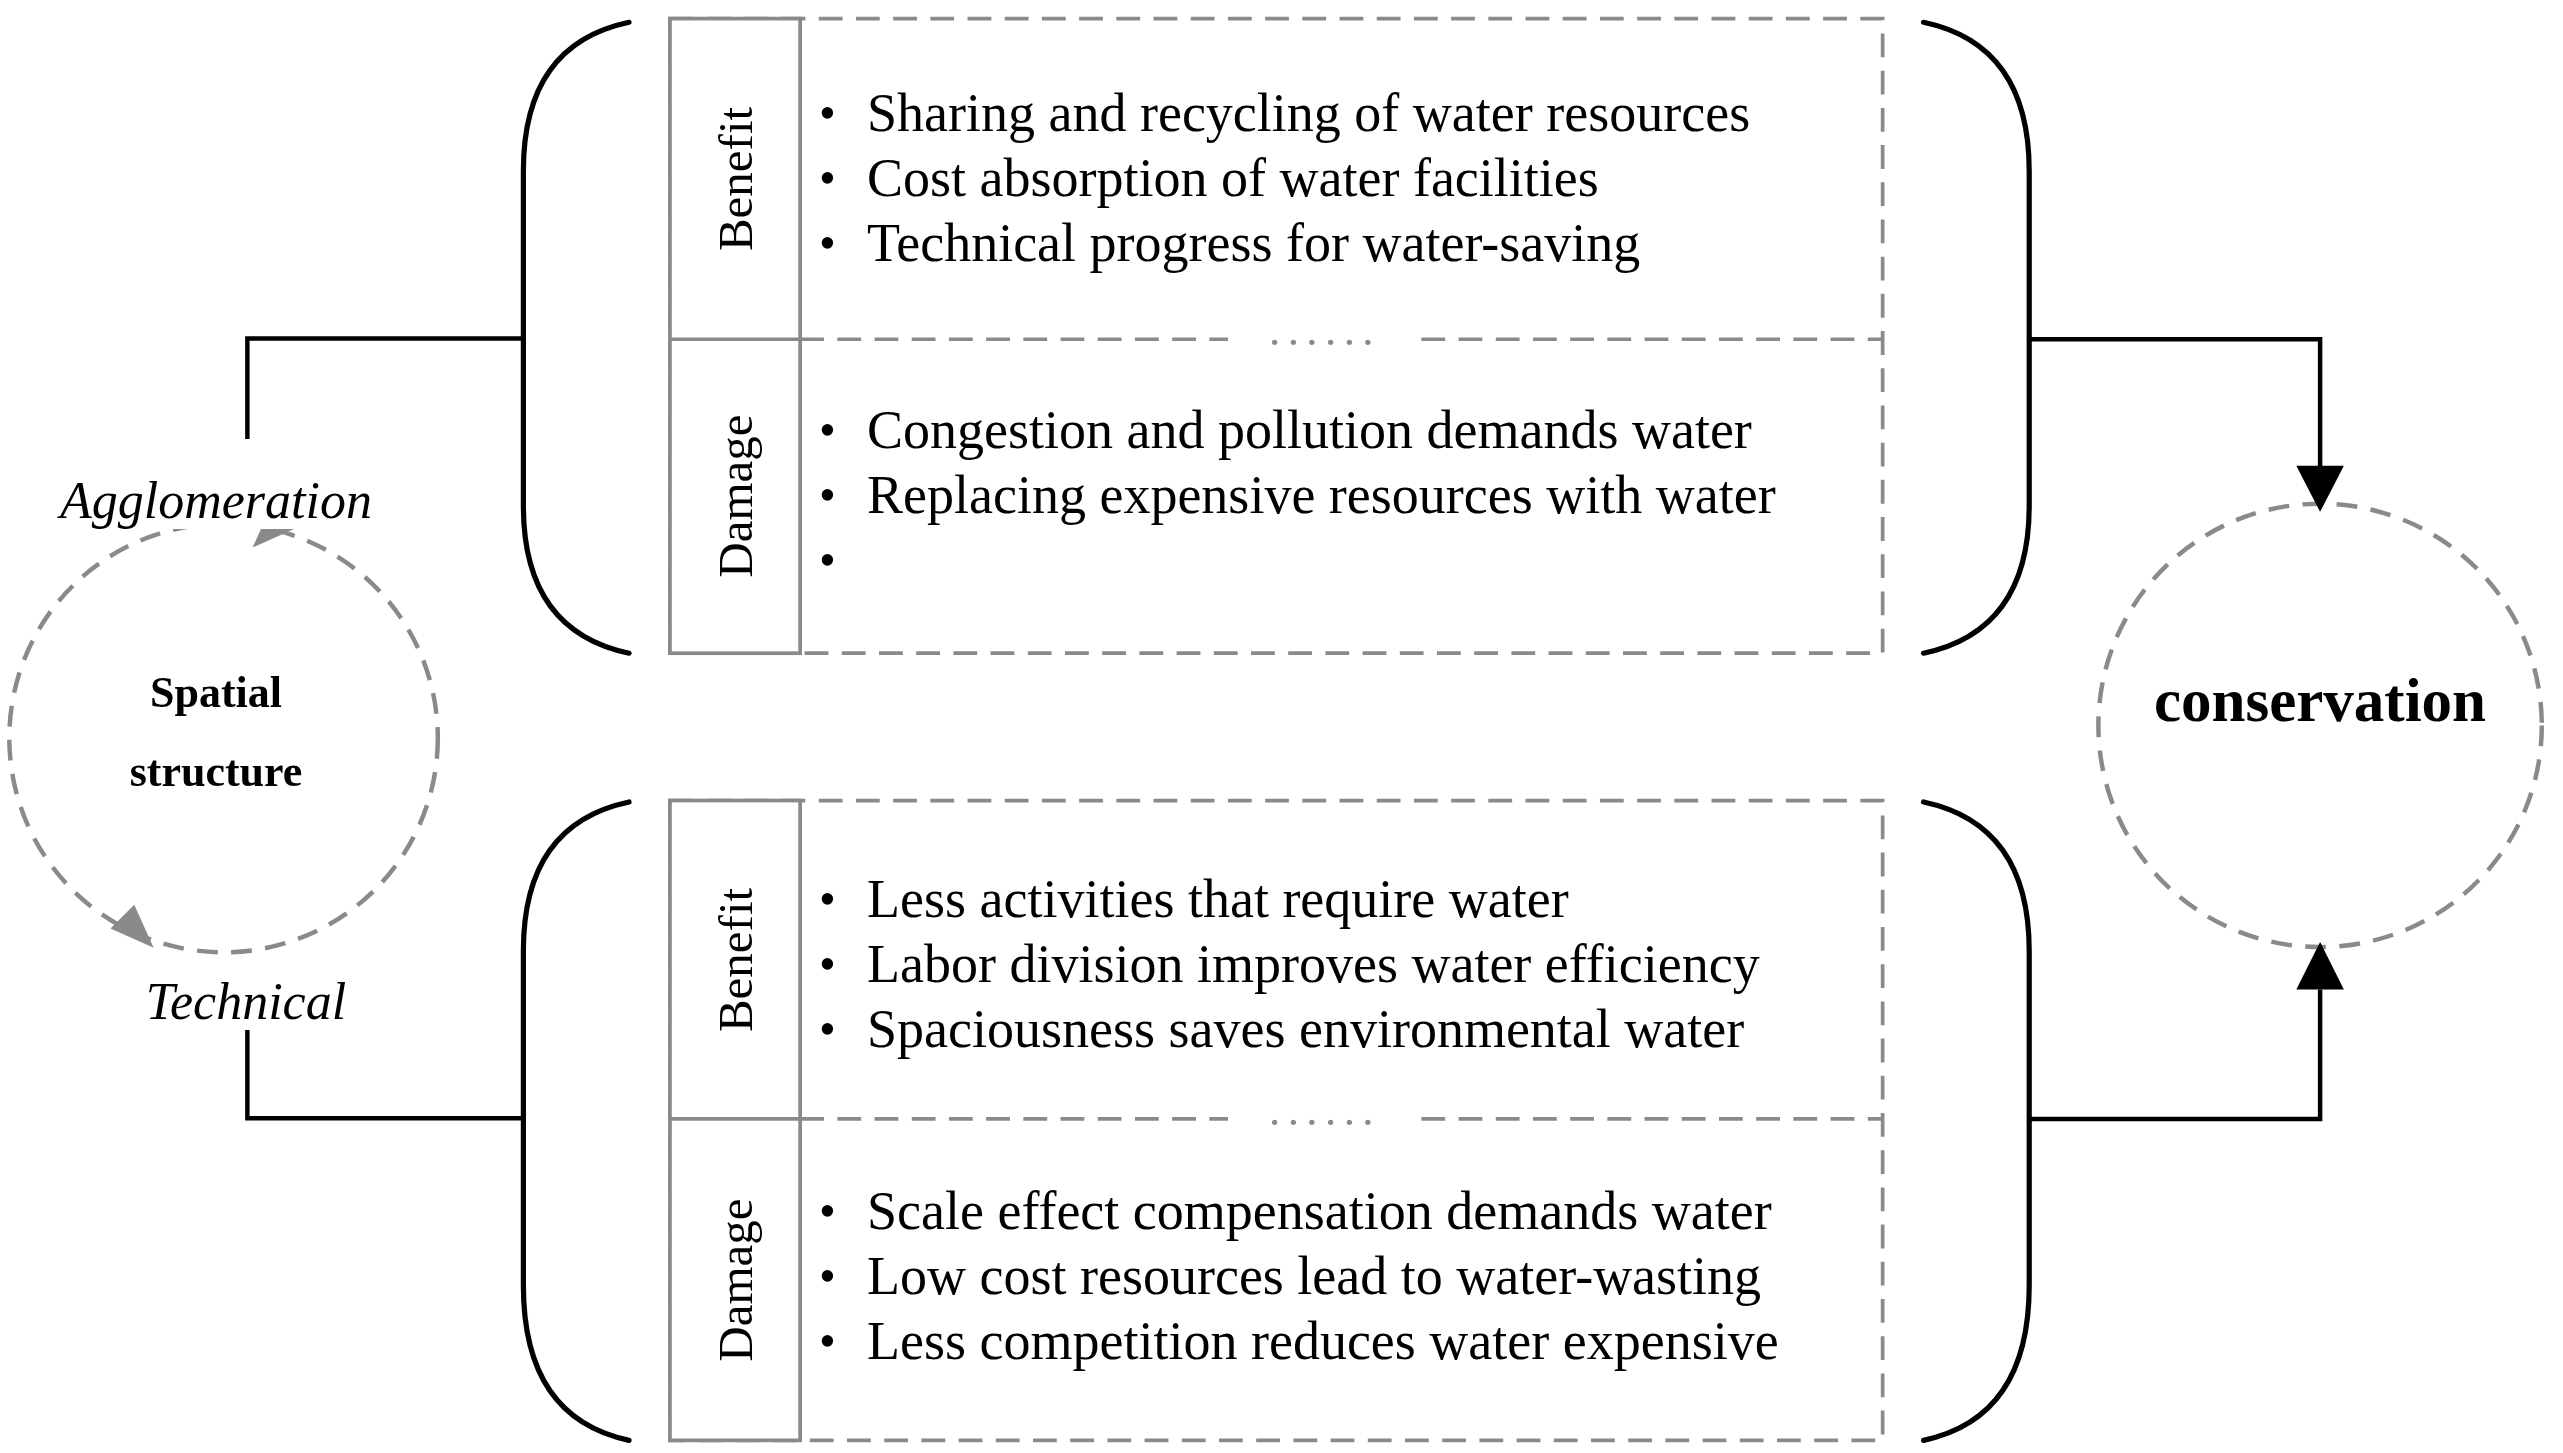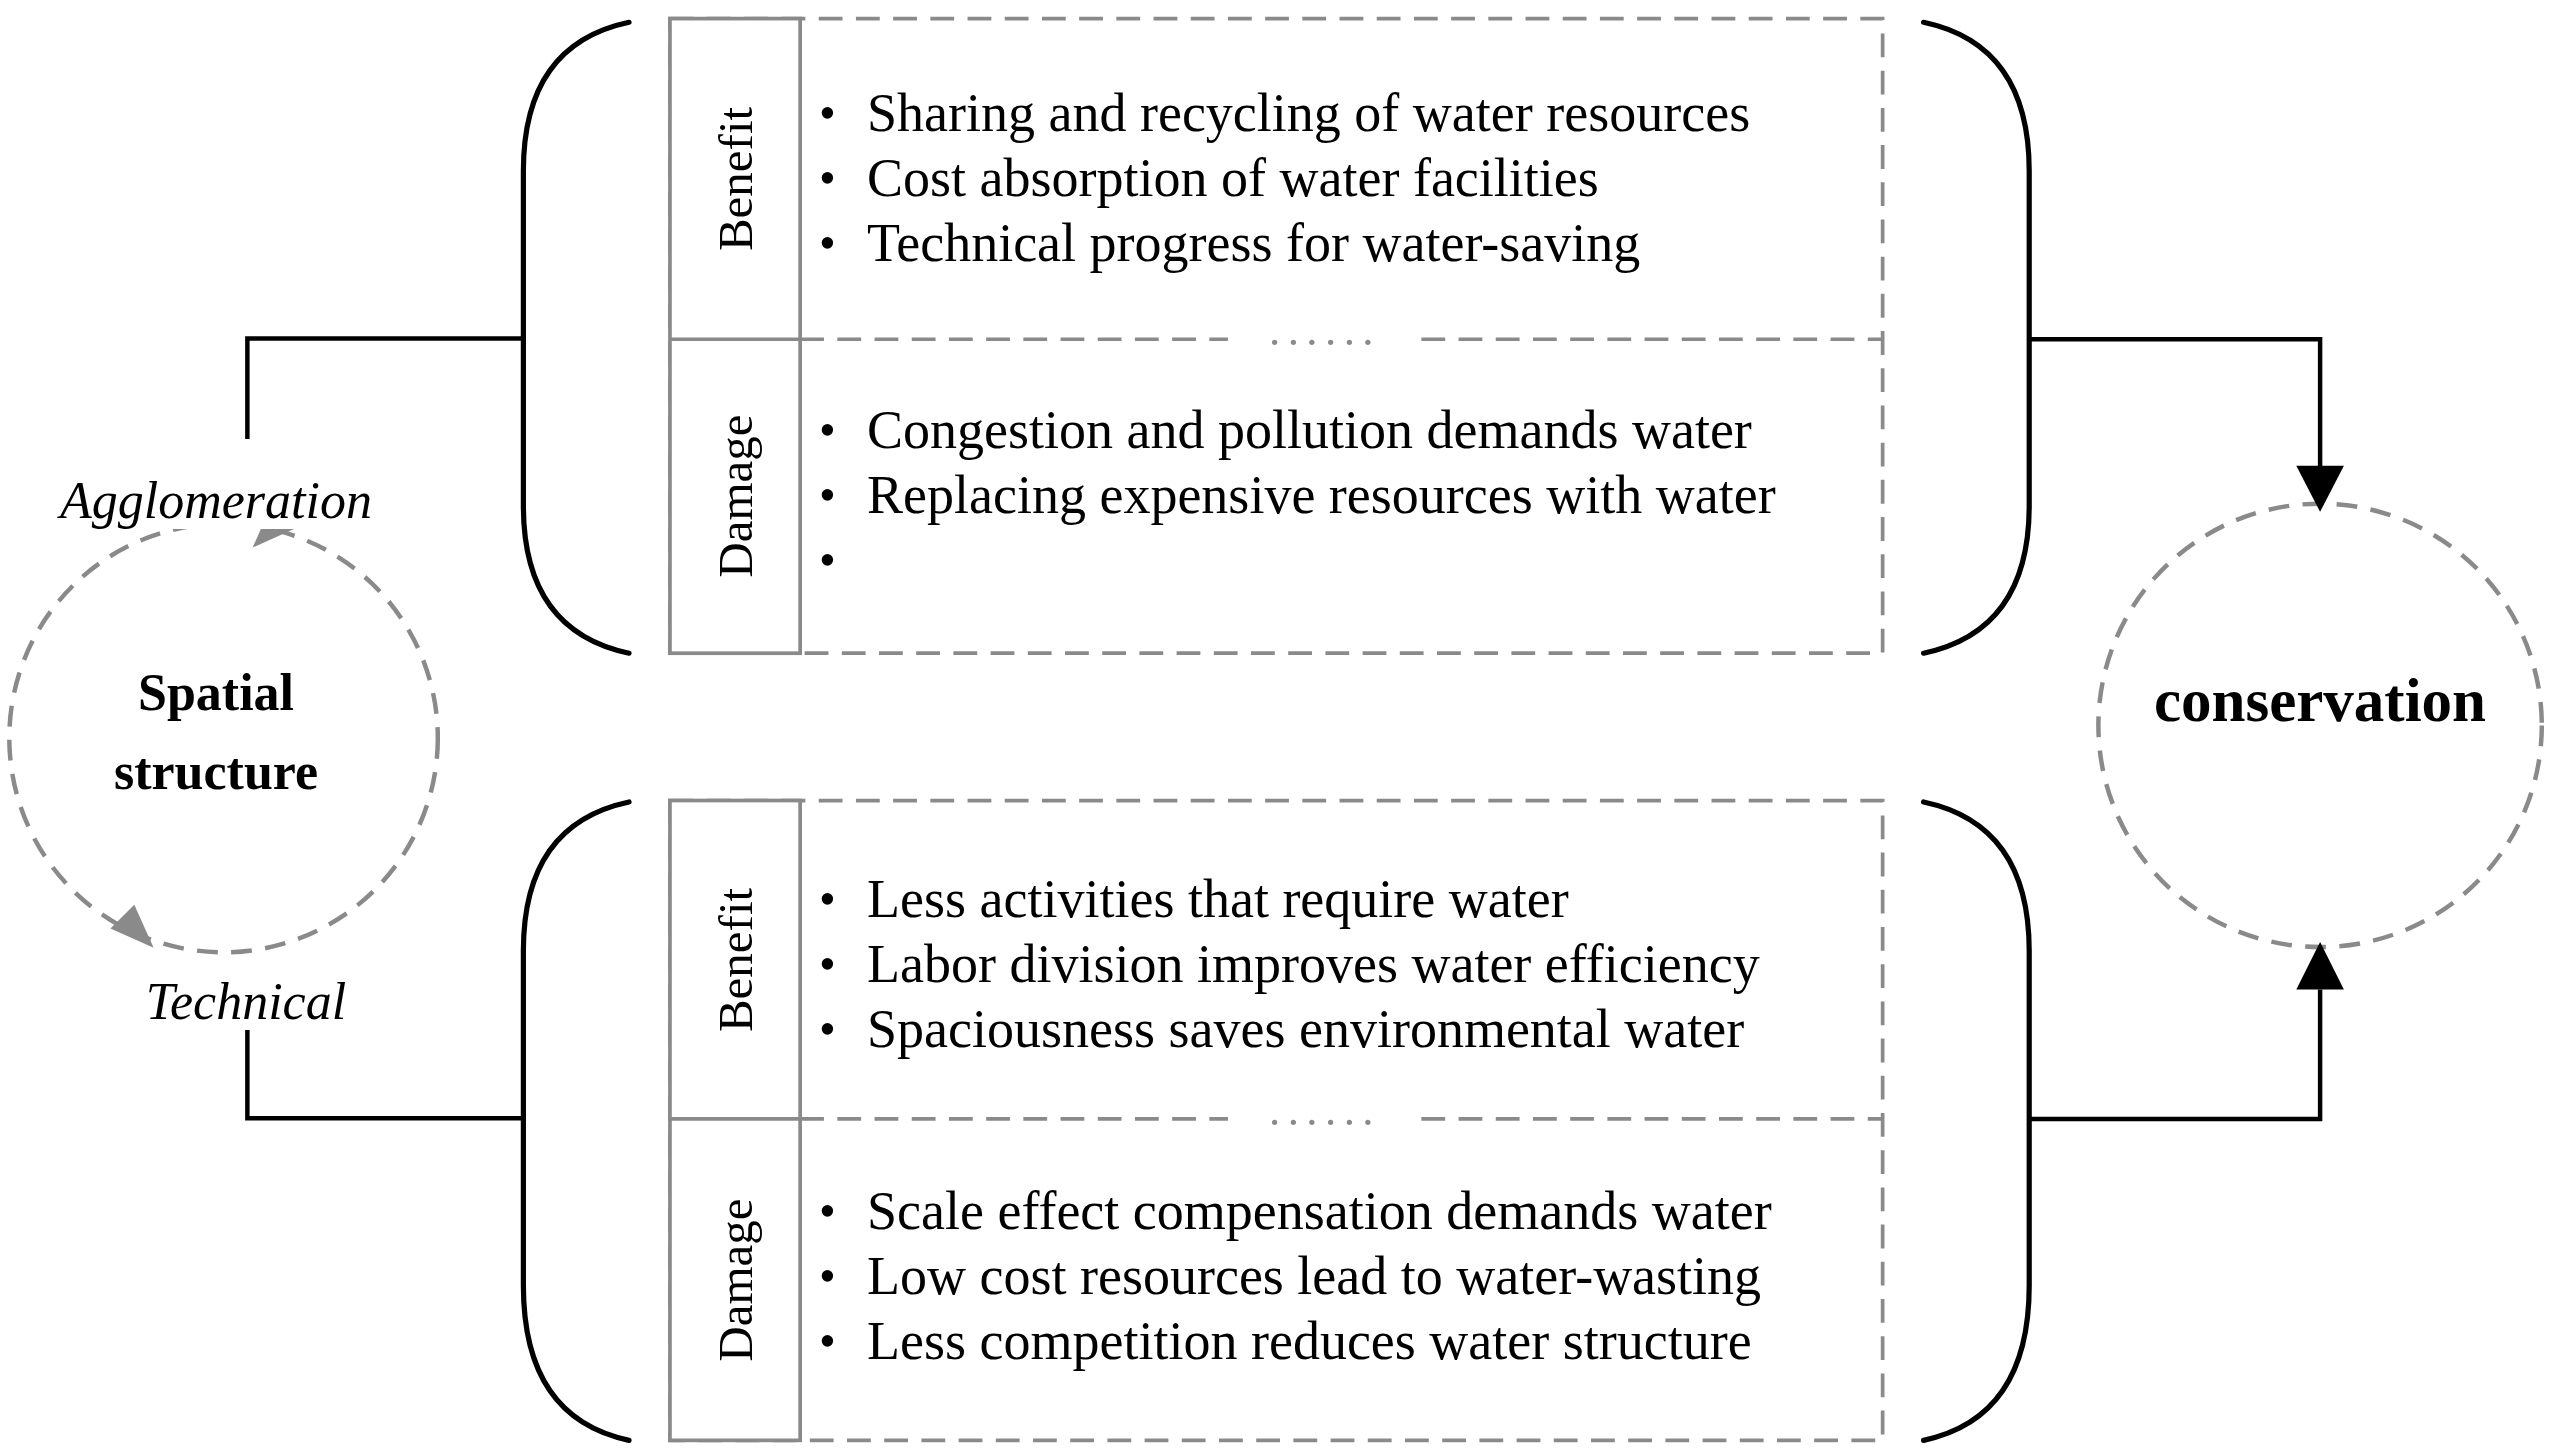--- a/index.html
+++ b/index.html
@@ -21,21 +21,21 @@
     white-space:nowrap;
     background:#ffffff;
     line-height:57px;
     margin-top:23px;
   }
   .node-title{
     font-weight:bold;
     text-align:center;
     white-space:nowrap;
   }
-  .spatial-title{left:30px;top:653px;width:372px;font-size:52px;line-height:79px;}
+  .spatial-title{left:30px;top:653px;width:372px;font-size:44px;line-height:79px;}
   .water-title{left:2134px;top:659px;width:372px;font-size:61px;line-height:83px;}
 
   .vlabel{
     position:absolute;
     transform:translate(-50%,-50%) rotate(-90deg);
     font-size:49px;
     white-space:nowrap;
   }
 
   ul.bullets{
@@ -177,18 +177,18 @@
     <li>
       <span class="dot">•</span>
       <span>Scale effect compensation demands water</span>
     </li>
     <li>
       <span class="dot">•</span>
       <span>Low cost resources lead to water-wasting</span>
     </li>
     <li>
       <span class="dot">•</span>
-      <span>Less competition reduces water structure</span>
+      <span>Less competition reduces water expensive</span>
     </li>
   </ul>
 
 </div>
 
 
 </body></html>

